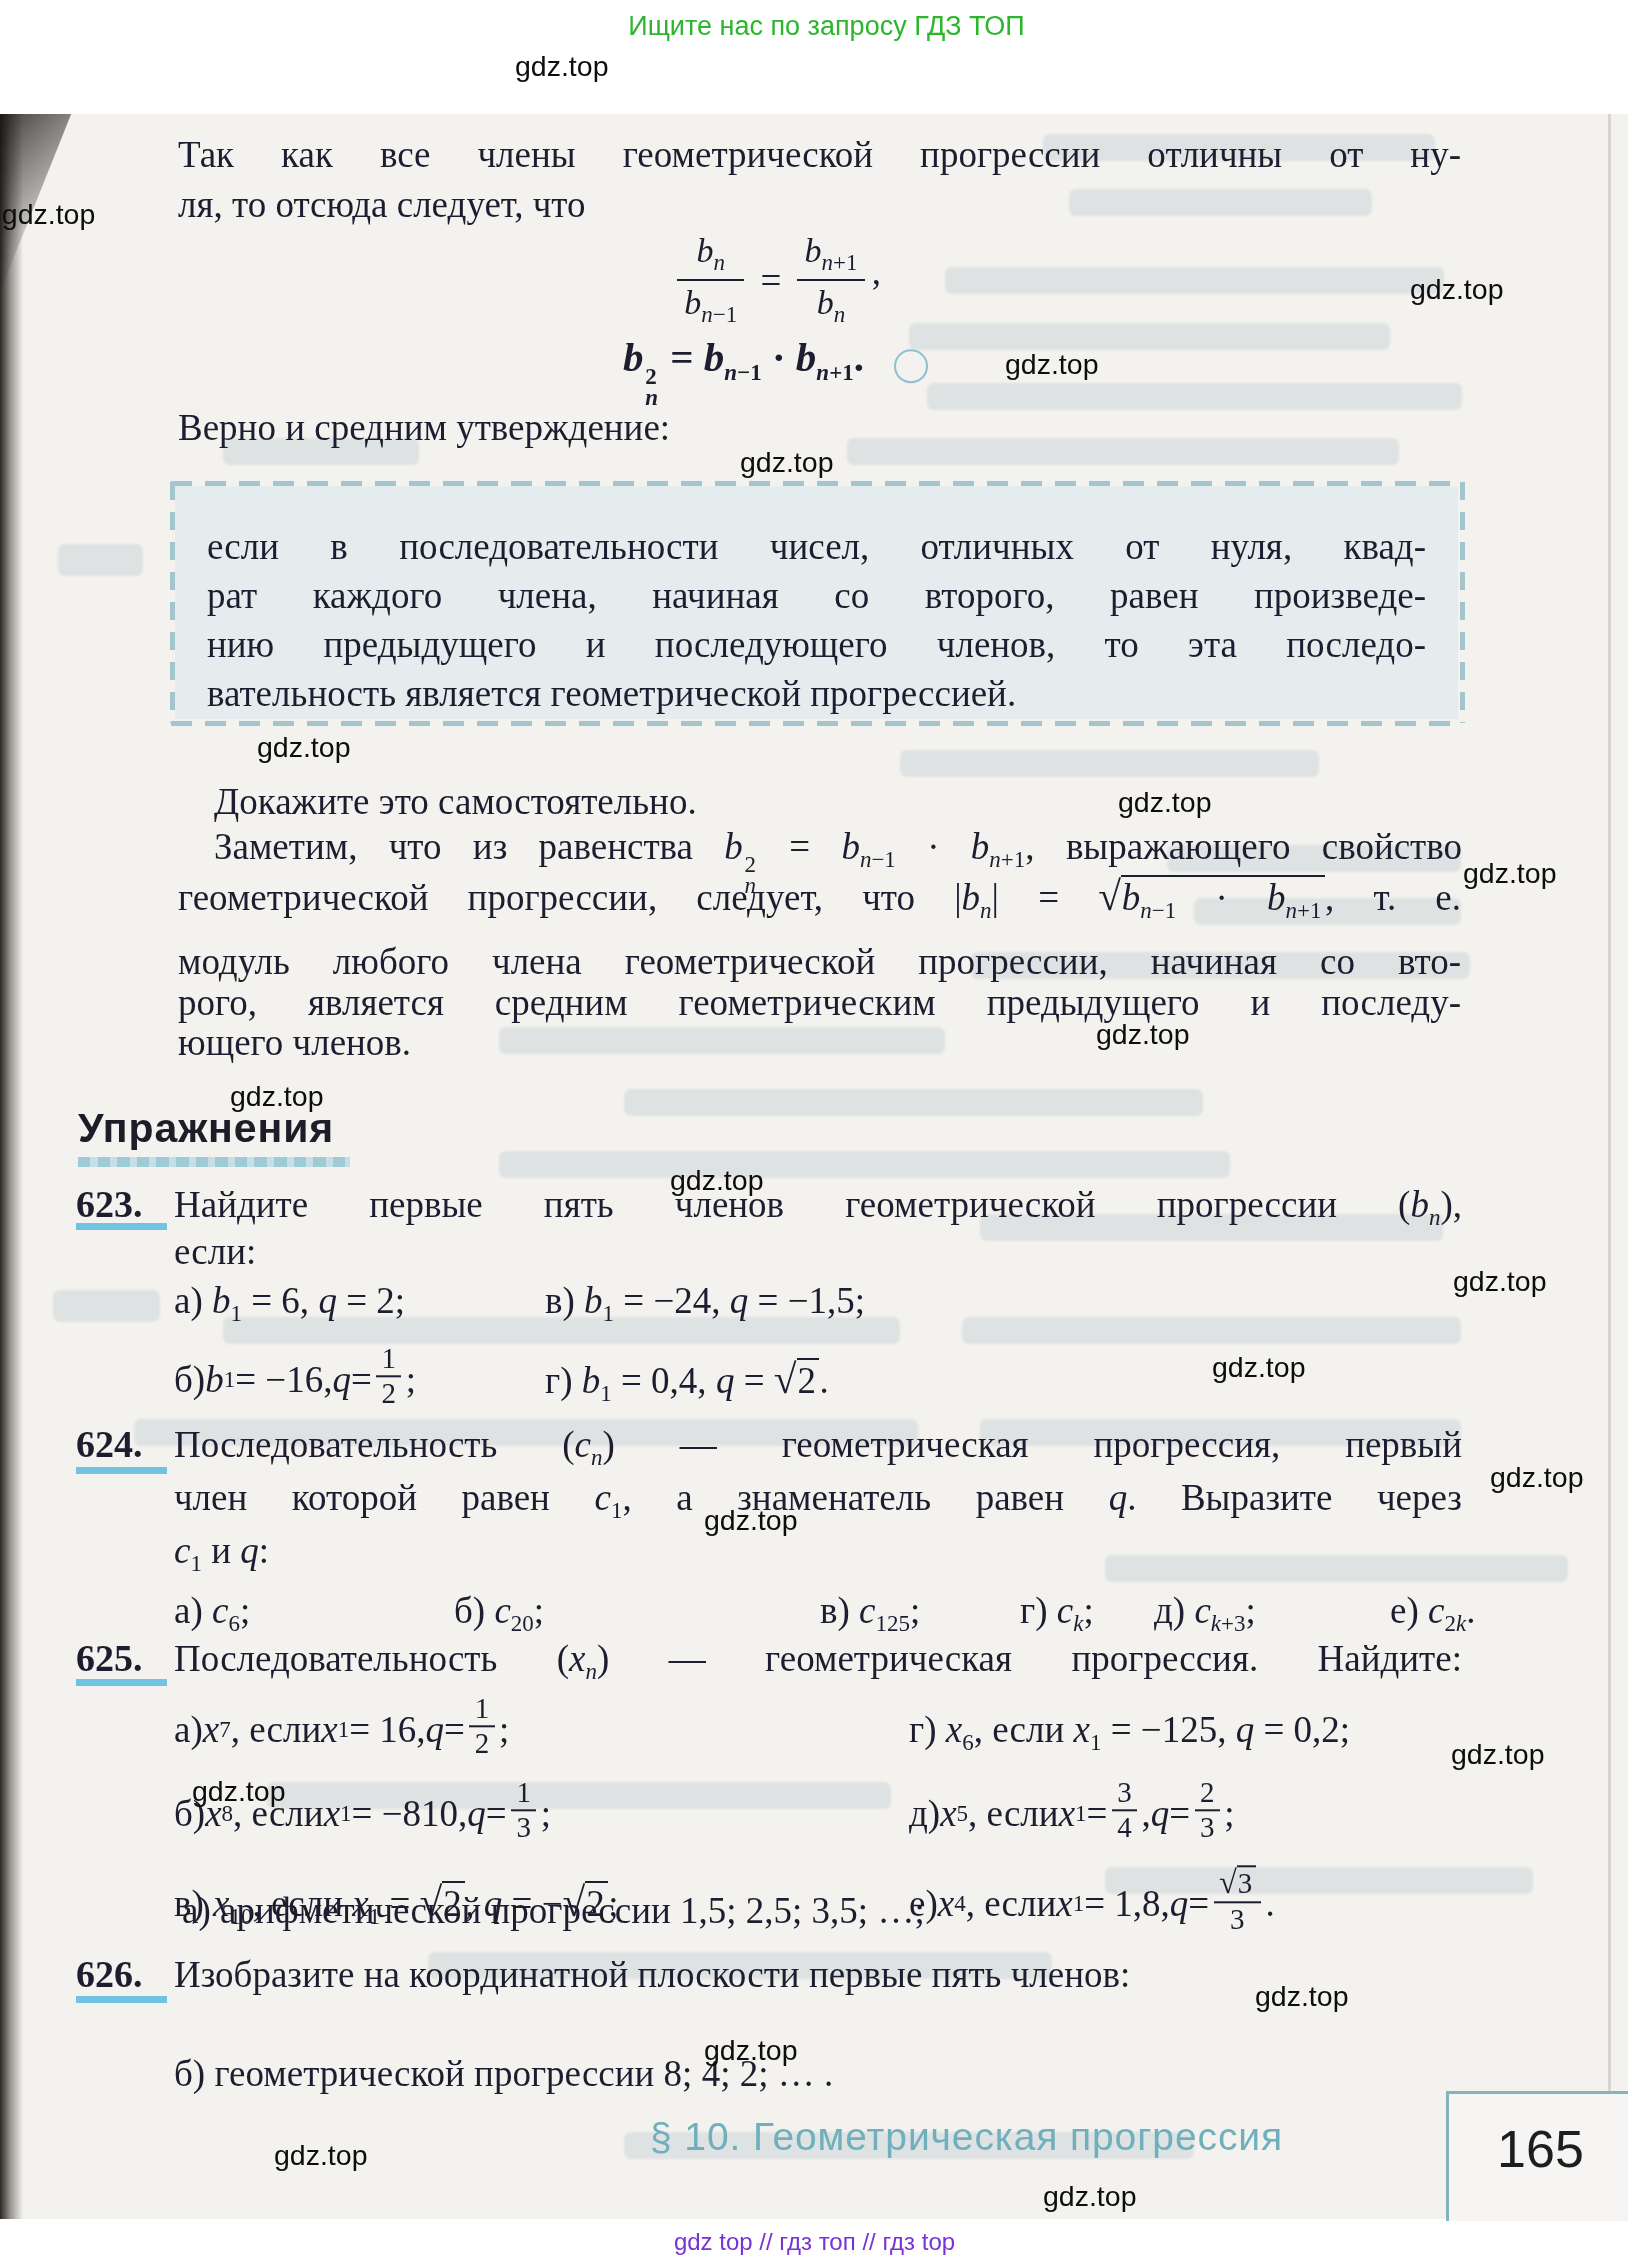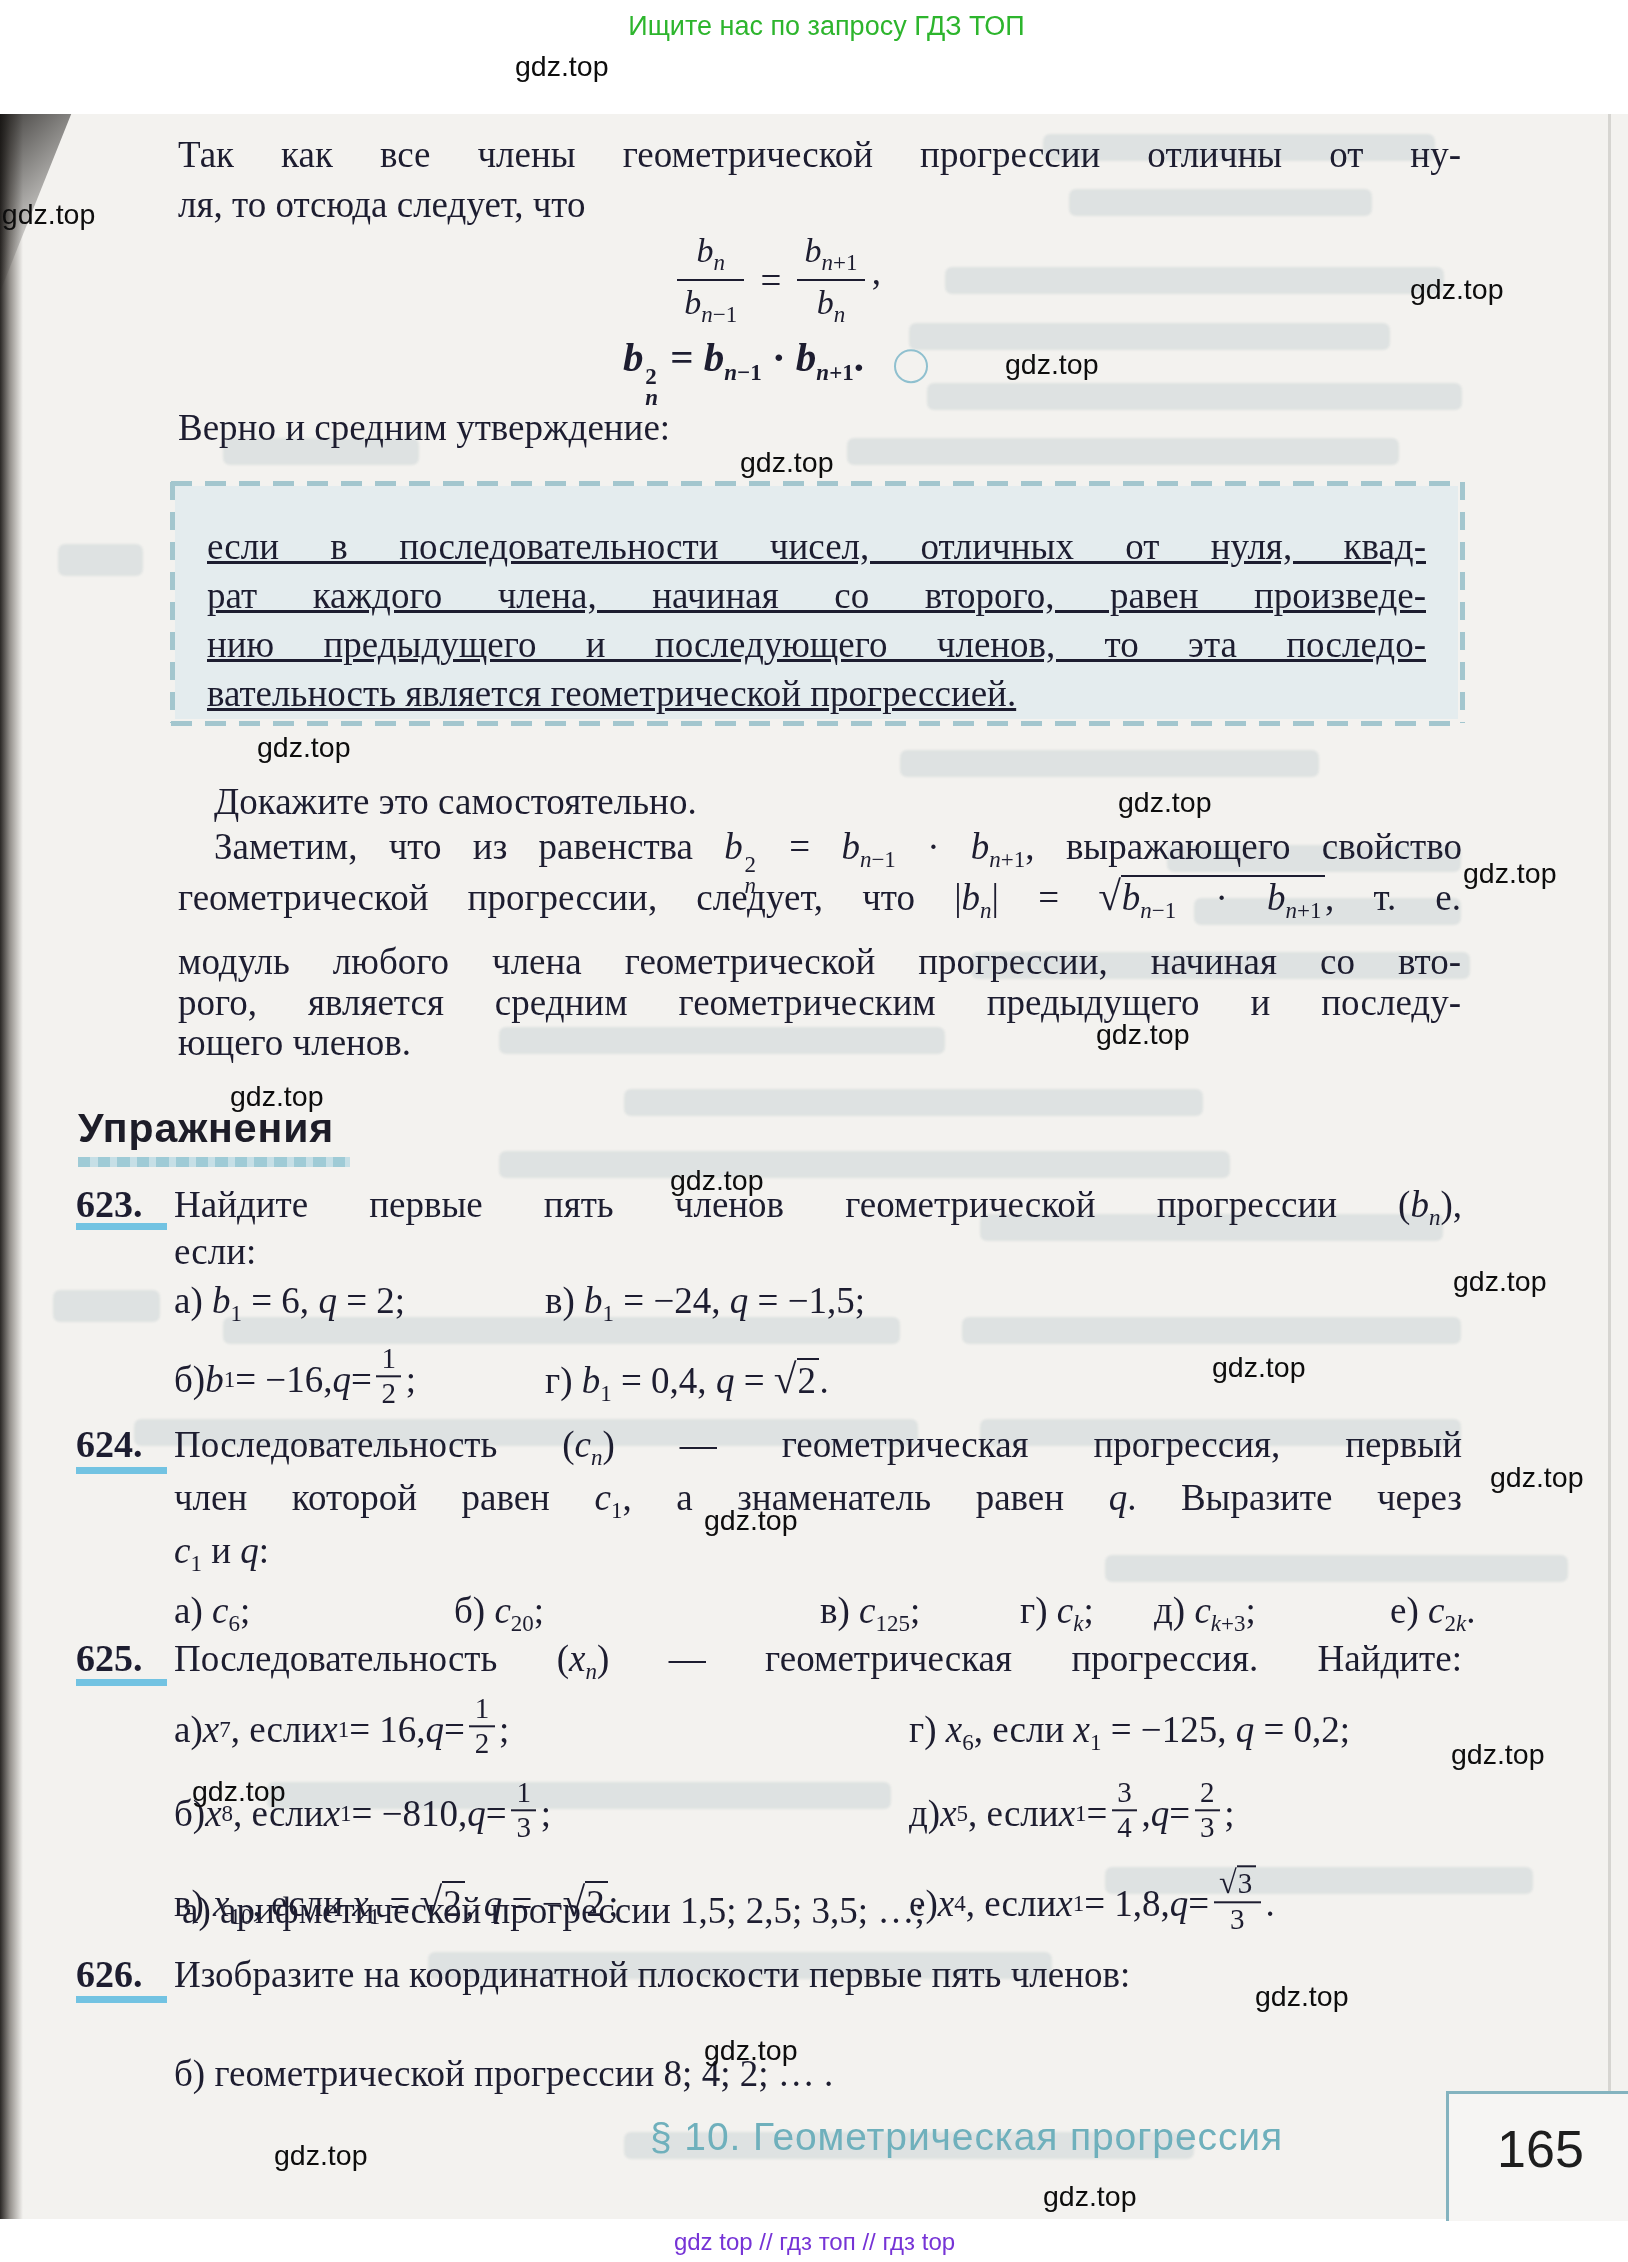--- a/index.html
+++ b/index.html
@@ -45,21 +45,21 @@
   .circle{display:inline-block;width:30px;height:30px;border:2.7px solid #8fc0cf;border-radius:50%;
           vertical-align:middle;margin-left:30px;transform:translateY(-1.8px);}
   
   .tbox{position:absolute;left:175px;top:486px;width:1283px;height:233px;background:#e4ecee;z-index:4;}
   .tbox .bt,.tbox .bb{position:absolute;left:-3.6px;right:-3.6px;height:5.3px;
       background:repeating-linear-gradient(90deg,#a3c6ce 0 21.4px,rgba(0,0,0,0) 21.4px 34px);}
   .tbox .bt{top:-5.3px;} .tbox .bb{bottom:-7.1px;}
   .tbox .bl,.tbox .br{position:absolute;top:-3.6px;bottom:-3.6px;width:5.3px;
       background:repeating-linear-gradient(180deg,#a3c6ce 0 18px,rgba(0,0,0,0) 18px 30px);}
   .tbox .bl{left:-5.3px;} .tbox .br{right:-7.1px;}
-  .bxl{position:absolute;left:32px;font-size:37px;line-height:49px;z-index:5;text-decoration:underline;}
+  .bxl{position:absolute;left:32px;font-size:37px;line-height:49px;z-index:5;}
   .bxl.j{width:1219px;}
   
   .hdg{position:absolute;left:78px;top:1105px;font-family:"Liberation Sans",sans-serif;
        font-weight:bold;font-size:41px;letter-spacing:0.9px;color:#1d1d28;z-index:5;}
   .hbar{position:absolute;left:78px;top:1157px;width:272px;height:9.8px;z-index:4;
        background:repeating-linear-gradient(90deg,#9fcbd6 0 12.5px,#c6dfe6 12.5px 19.6px);}
   .num{position:absolute;left:76px;font-weight:bold;font-size:38px;line-height:49px;z-index:5;}
   .nul{position:absolute;left:76px;width:91px;height:7.1px;background:#72c3e2;z-index:4;}
   .itm{position:absolute;font-size:37px;line-height:49px;white-space:nowrap;z-index:5;}
   .fx{display:flex;align-items:center;height:82px;}

